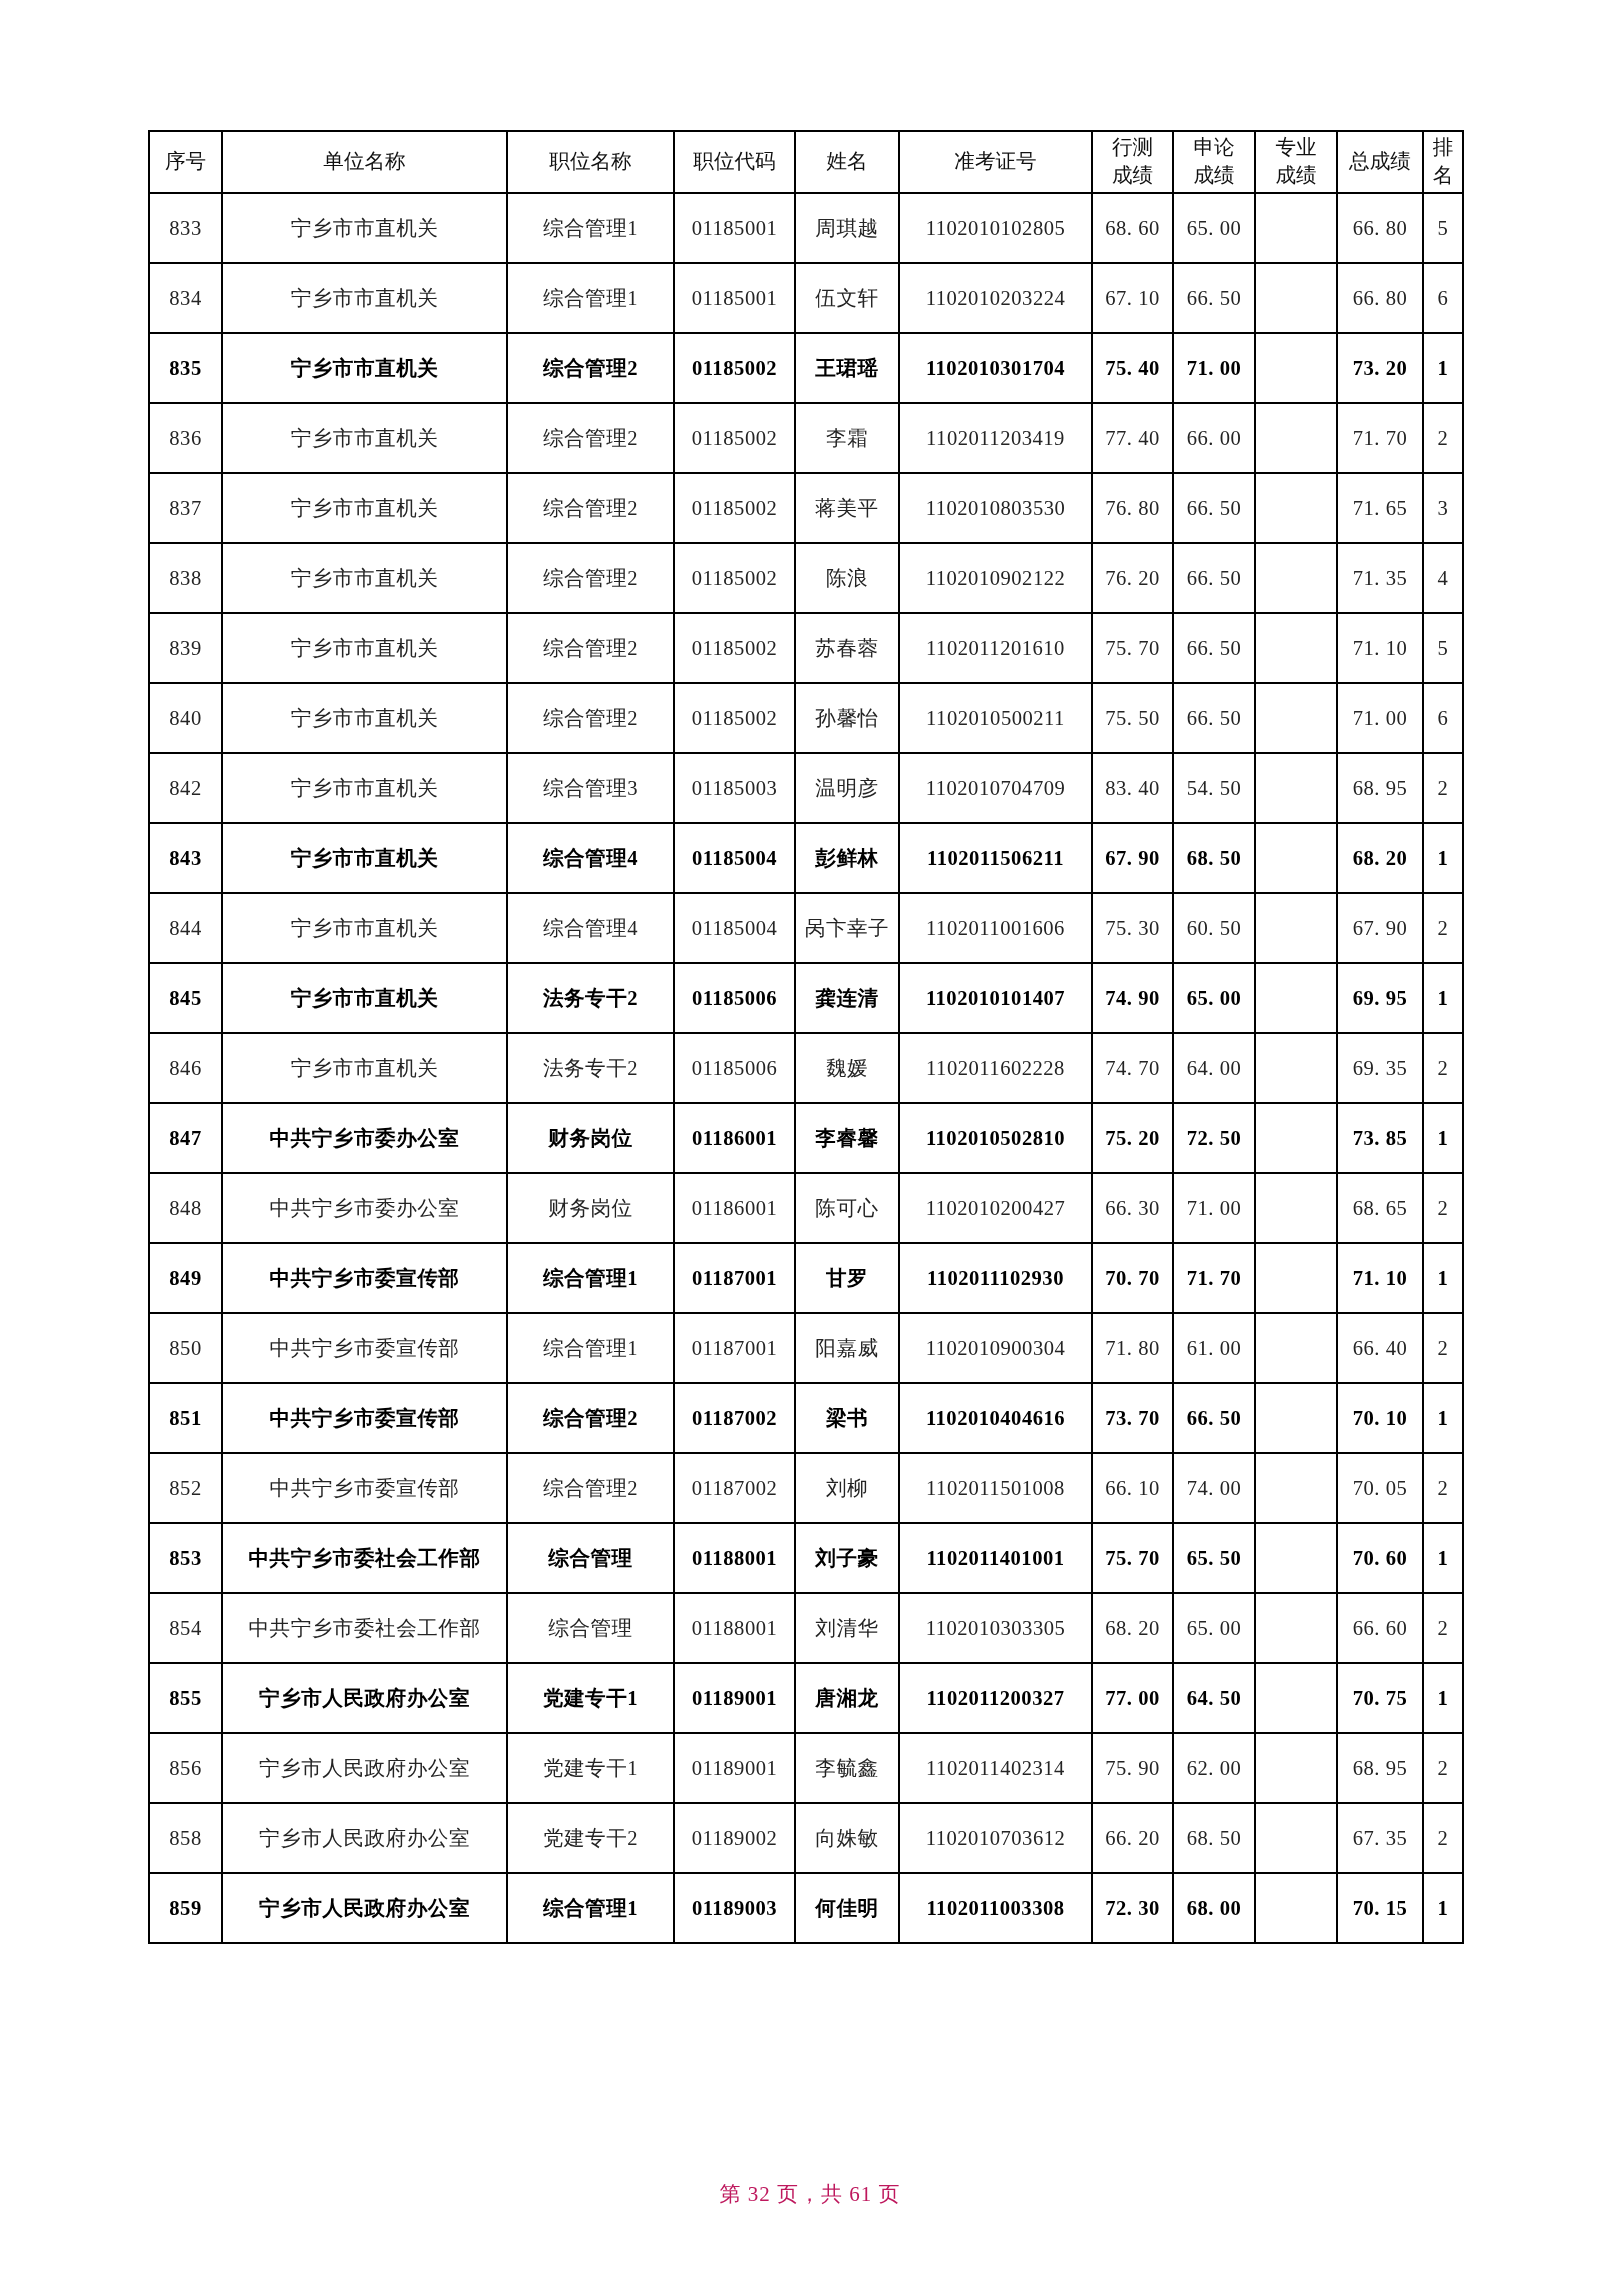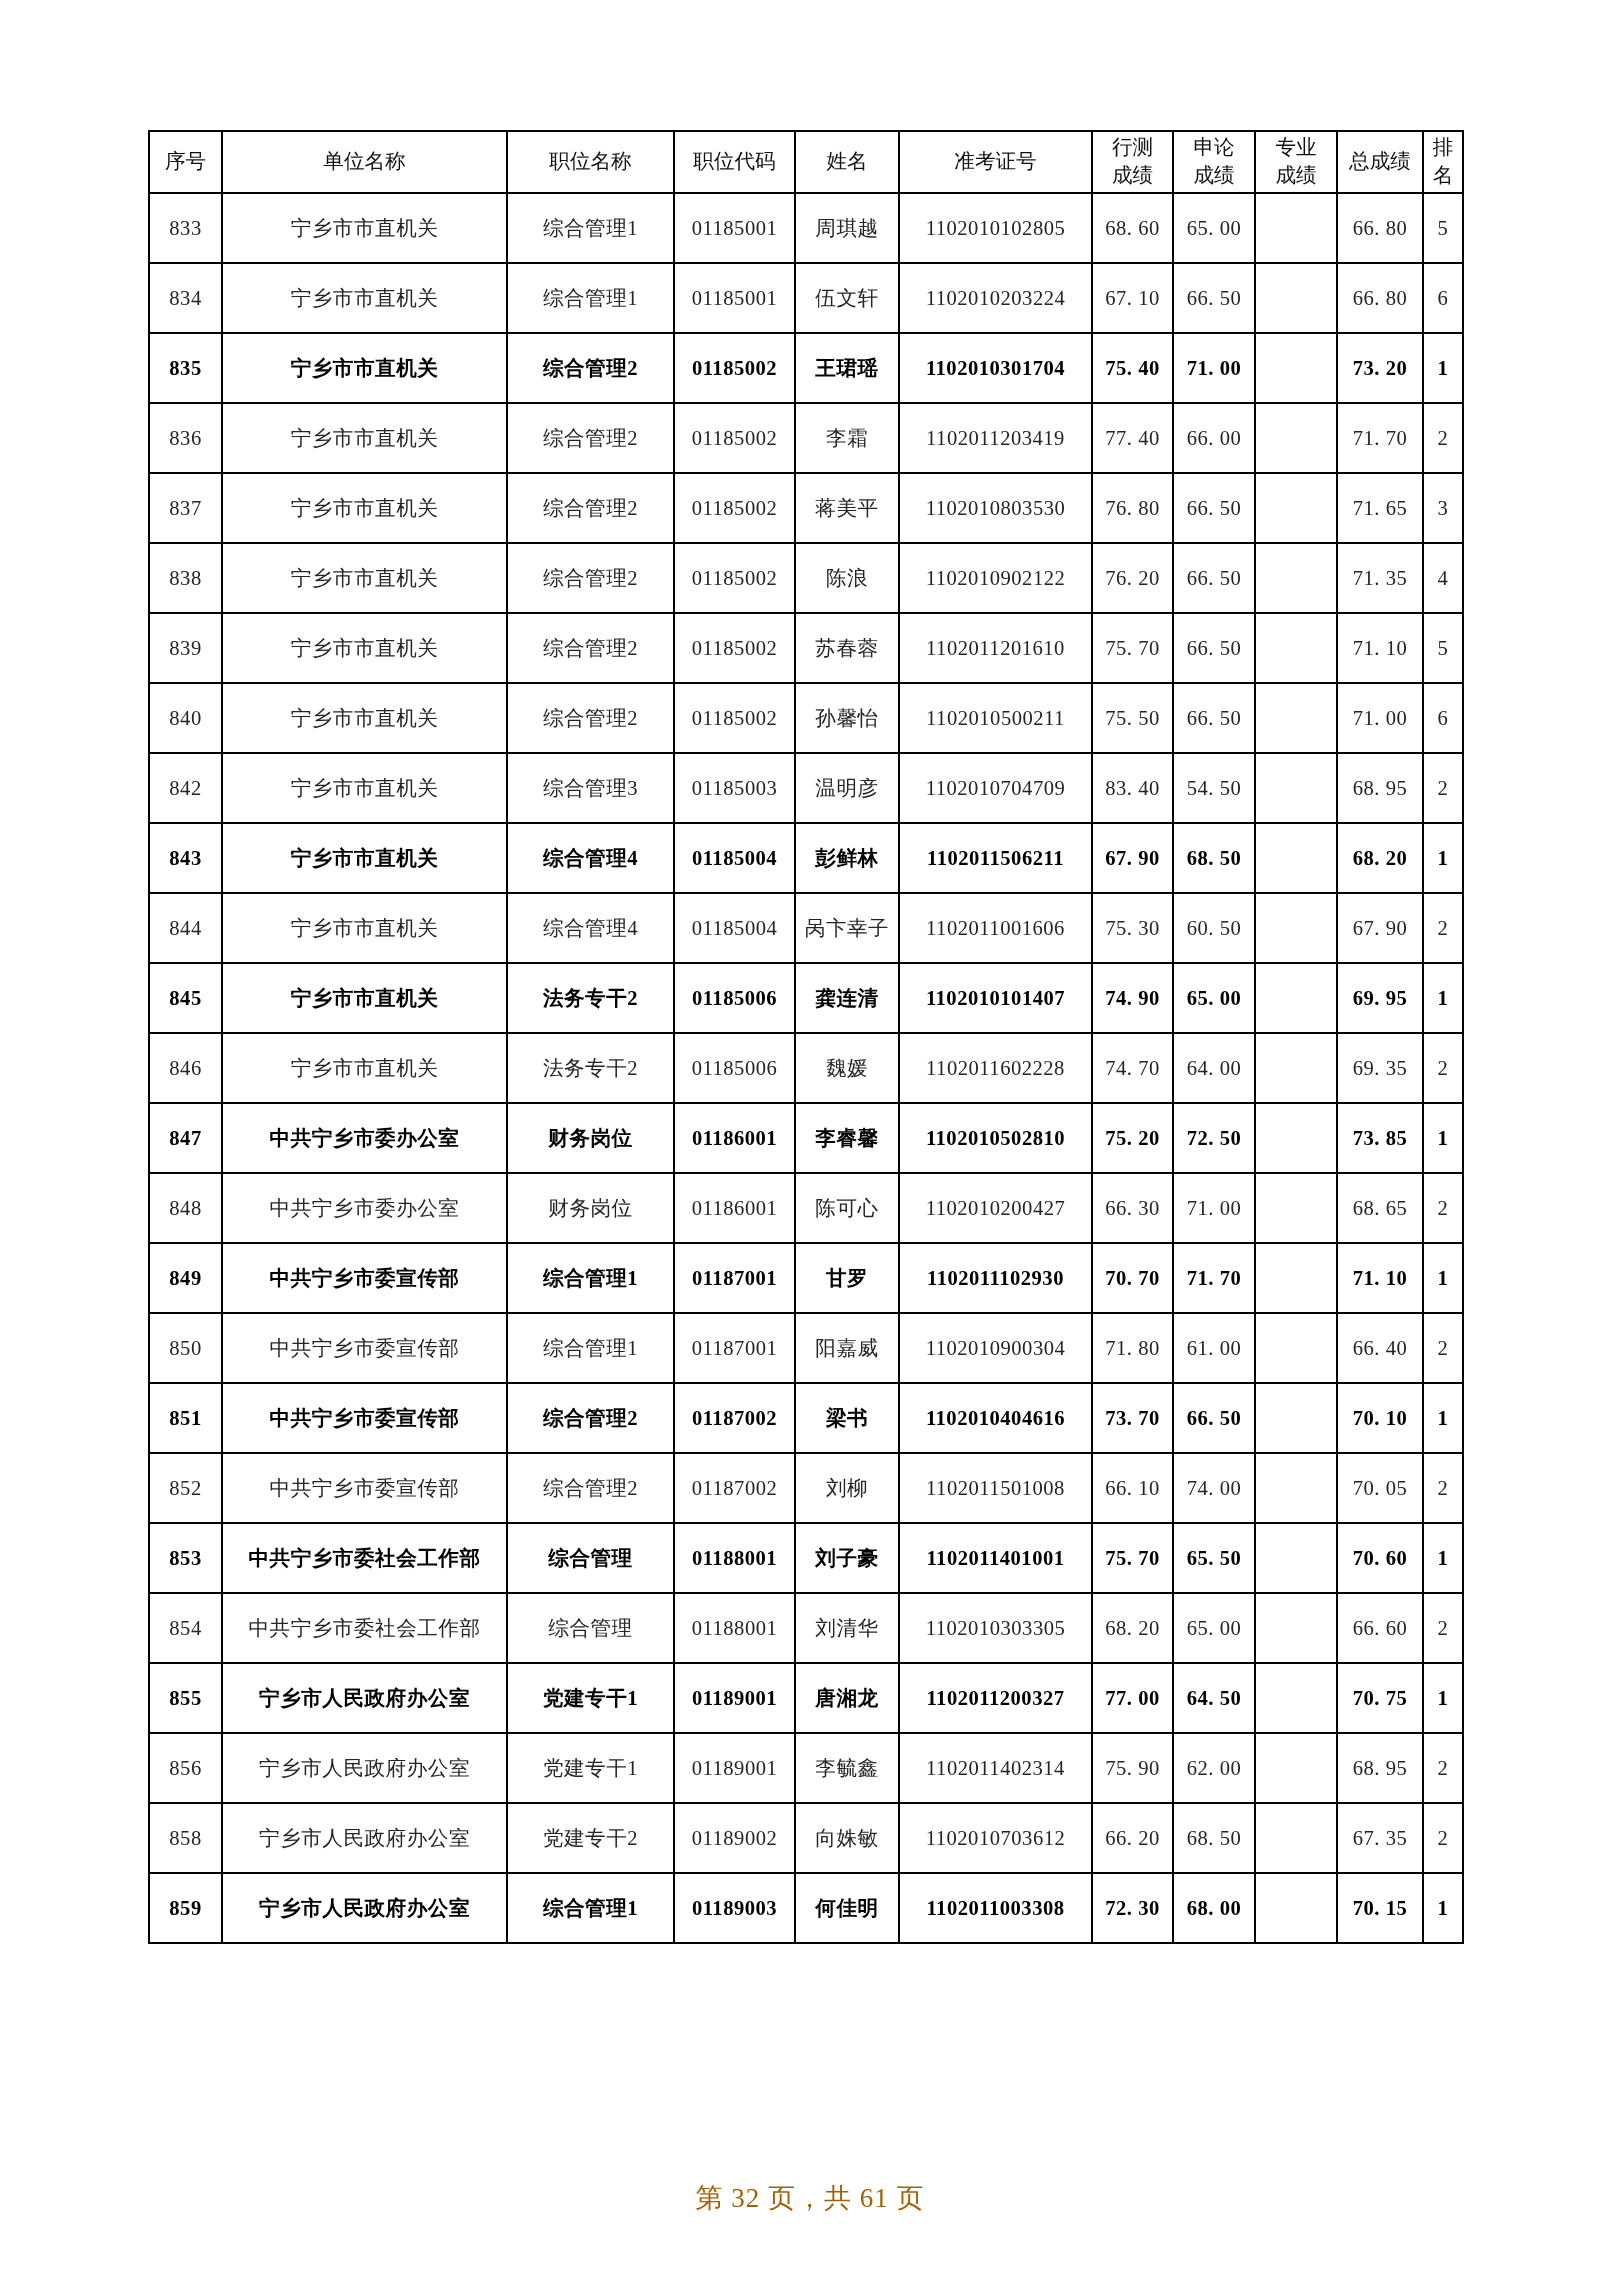--- a/index.html
+++ b/index.html
@@ -70,22 +70,22 @@
   tr.bold td {
     font-weight: bold;
     color: #000000;
   }
   .footer {
     position: absolute;
     left: 0;
     top: 2180px;
     width: 1620px;
     text-align: center;
-    font-size: 27px;
-    color: #a16207;
+    font-size: 21px;
+    color: #be185d;
     letter-spacing: 1px;
   }
 </style>
 </head>
 <body>
 
 <div class="page">
   <table class="results">
     <colgroup>
       <col class="c-seq">

